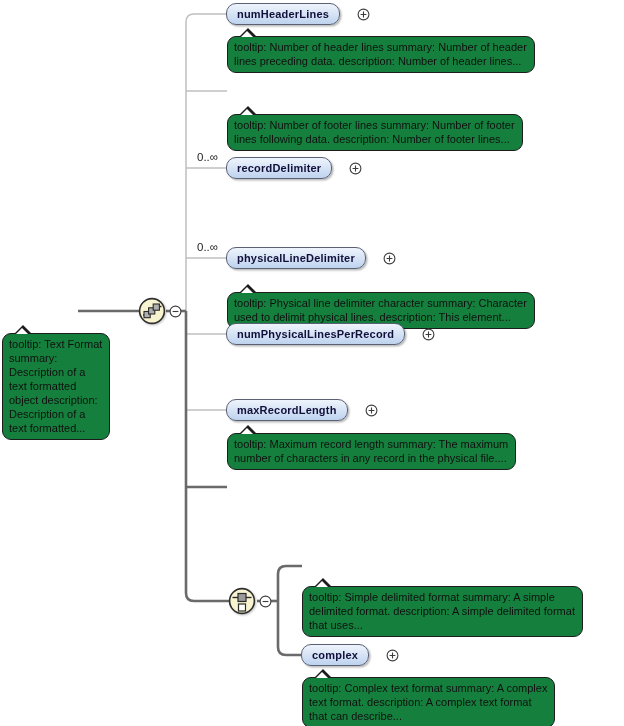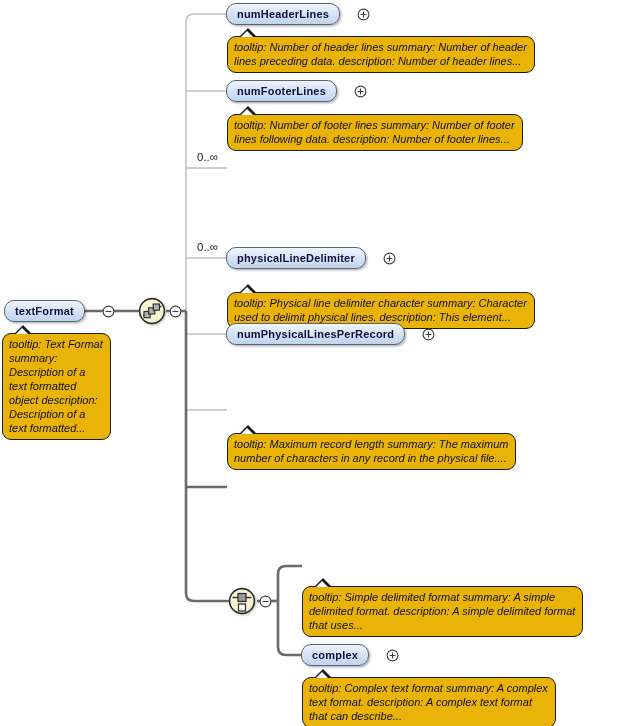--- a/index.html
+++ b/index.html
@@ -19,24 +19,24 @@
     background:linear-gradient(180deg,var(--element-fill-top) 0%,var(--element-fill-mid) 45%,var(--element-fill-bottom) 100%);
     box-shadow:1.5px 1.5px 2px rgba(0,0,0,0.28);
     font-size:11px;font-weight:bold;color:var(--element-text);
     white-space:nowrap;letter-spacing:.2px;cursor:default;
   }
   .toggle{width:13px;height:13px;flex:0 0 auto;}
   .compositor{filter:drop-shadow(1px 1.5px 1px rgba(0,0,0,0.25));}
   .comp-cluster{position:absolute;display:flex;align-items:center;gap:3px;}
 
   .tooltip{
-    position:absolute;background:#eab308;border:1.6px solid var(--tooltip-border);
+    position:absolute;background:#15803d;border:1.6px solid var(--tooltip-border);
     border-radius:9px;padding:3px 7px 4px 6px;
     font-size:11px;line-height:14px;color:#101010;
-    white-space:pre-line;width:max-content;max-width:380px;font-style:italic;
+    white-space:pre-line;width:max-content;max-width:380px;
   }
   .tooltip::before{
     content:"";position:absolute;top:-9px;left:11px;width:0;height:0;
     border-left:9px solid transparent;border-right:9px solid transparent;
     border-bottom:9px solid var(--tooltip-border);
   }
   .tooltip::after{
     content:"";position:absolute;top:-5.6px;left:13.4px;width:0;height:0;
     border-left:6.6px solid transparent;border-right:6.6px solid transparent;
     border-bottom:6.6px solid #ffffff;
@@ -75,26 +75,20 @@
 
     <path class="line-dark" d="M78,311 H141"></path>
     <path class="line-dark" d="M166,311 H186"></path>
     <path class="line-dark" d="M186,311 V593 Q186,601 194,601 H230"></path>
     <path class="line-dark" d="M186,487 H227"></path>
     <path class="line-dark" d="M257,601 H278"></path>
     <path class="line-dark" d="M278,601 V574 Q278,566 286,566 H302"></path>
     <path class="line-dark" d="M278,601 V647 Q278,655 286,655 H302"></path>
   </svg>
 
-  <div class="el-row" style="left:4px;top:301px">
-    <div class="pill">textFormat</div>
-    <svg class="toggle" viewBox="0 0 13 13">
-        <use href="#ic-minus"></use>
-      </svg>
-  </div>
   <div class="tooltip" style="left:2px;top:333px">tooltip: Text Format
 summary:
 Description of a
 text formatted
 object description:
 Description of a
 text formatted...</div>
 
   <div class="comp-cluster" style="left:138px;top:297px">
     <svg class="compositor" width="28" height="28" viewBox="0 0 28 28">
@@ -111,48 +105,54 @@
 
   <div class="el-row" style="left:226px;top:4px">
     <div class="pill">numHeaderLines</div>
     <svg class="toggle" viewBox="0 0 13 13">
         <use href="#ic-plus"></use>
       </svg>
   </div>
   <div class="tooltip" style="left:227px;top:36px">tooltip: Number of header lines summary: Number of header
 lines preceding data. description: Number of header lines...</div>
 
-  <div class="el-row" style="left:226px;top:81px">
-    <div class="pill">numFooterLines</div>
+  <div class="tooltip" style="left:227px;top:114px">tooltip: Number of footer lines summary: Number of footer
+lines following data. description: Number of footer lines...</div>
+
+  <span class="cardinality" style="left:184px;top:151px">0..∞</span>
+  <div class="el-row" style="left:226px;top:158px">
+    <div class="pill">recordDelimiter</div>
     <svg class="toggle" viewBox="0 0 13 13">
         <use href="#ic-plus"></use>
       </svg>
   </div>
-  <div class="tooltip" style="left:227px;top:114px">tooltip: Number of footer lines summary: Number of footer
-lines following data. description: Number of footer lines...</div>
-
-  <span class="cardinality" style="left:184px;top:151px">0..∞</span>
 
   <span class="cardinality" style="left:184px;top:241px">0..∞</span>
   <div class="el-row" style="left:226px;top:248px">
     <div class="pill">physicalLineDelimiter</div>
     <svg class="toggle" viewBox="0 0 13 13">
         <use href="#ic-plus"></use>
       </svg>
   </div>
   <div class="tooltip" style="left:227px;top:292px">tooltip: Physical line delimiter character summary: Character
 used to delimit physical lines. description: This element...</div>
 
   <div class="el-row" style="left:226px;top:324px">
     <div class="pill">numPhysicalLinesPerRecord</div>
     <svg class="toggle" viewBox="0 0 13 13">
         <use href="#ic-plus"></use>
       </svg>
   </div>
 
+  <div class="el-row" style="left:226px;top:400px">
+    <div class="pill">maxRecordLength</div>
+    <svg class="toggle" viewBox="0 0 13 13">
+        <use href="#ic-plus"></use>
+      </svg>
+  </div>
   <div class="tooltip" style="left:227px;top:433px">tooltip: Maximum record length summary: The maximum
 number of characters in any record in the physical file....</div>
 
 
   <div class="comp-cluster" style="left:228px;top:587px">
     <svg class="compositor" width="28" height="28" viewBox="0 0 28 28">
       <circle cx="14" cy="14" r="12.4" fill="var(--compositor-fill)" stroke="#2e2e2e" stroke-width="1.6"></circle>
       <path d="M4.5,10.5 H23.5" stroke="#2a2a2a" stroke-width="1.4" fill="none"></path>
       <rect x="10" y="6.5" width="8" height="8" fill="#9a9a9a" stroke="#2a2a2a" stroke-width="1.2"></rect>
       <rect x="10.5" y="17" width="7" height="7" fill="#ffffff" stroke="#2a2a2a" stroke-width="1.2"></rect>

